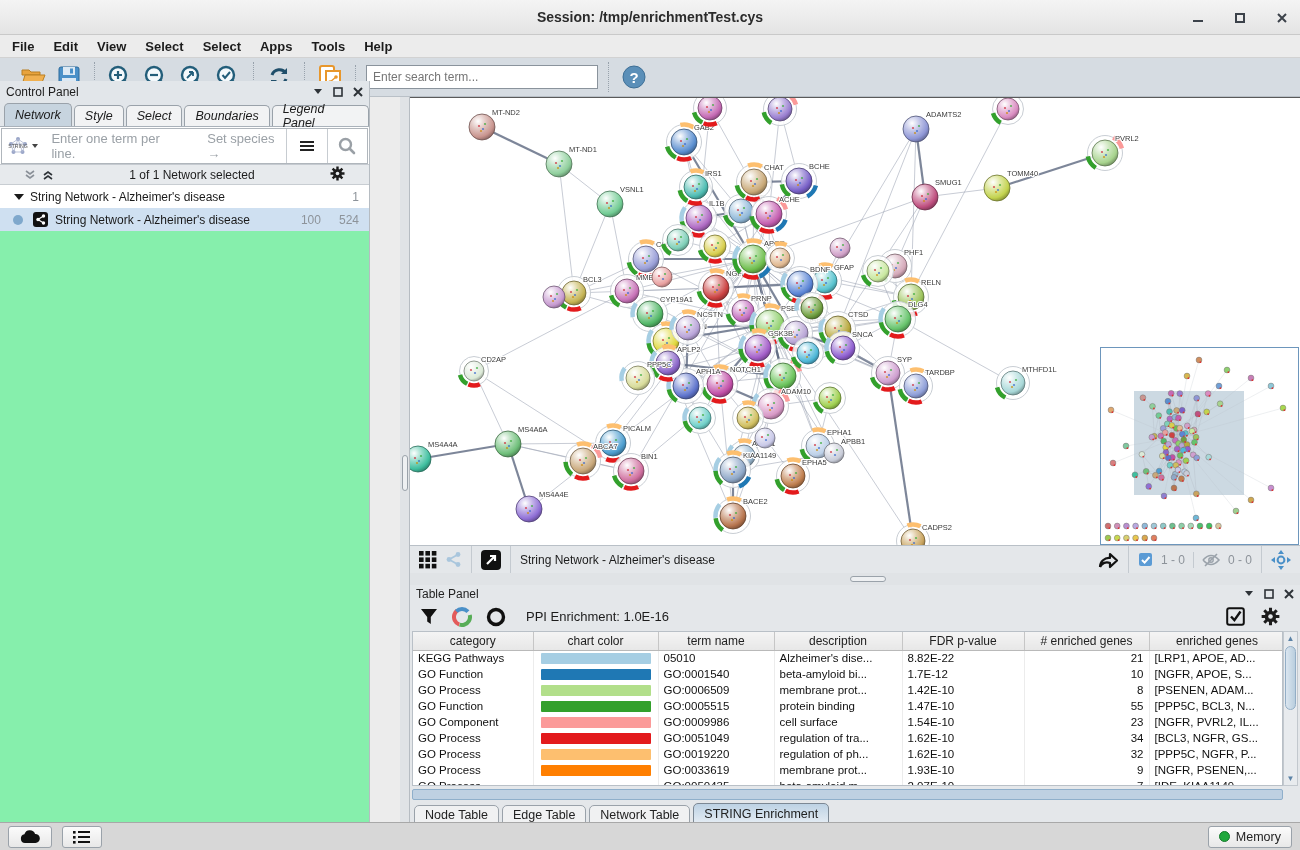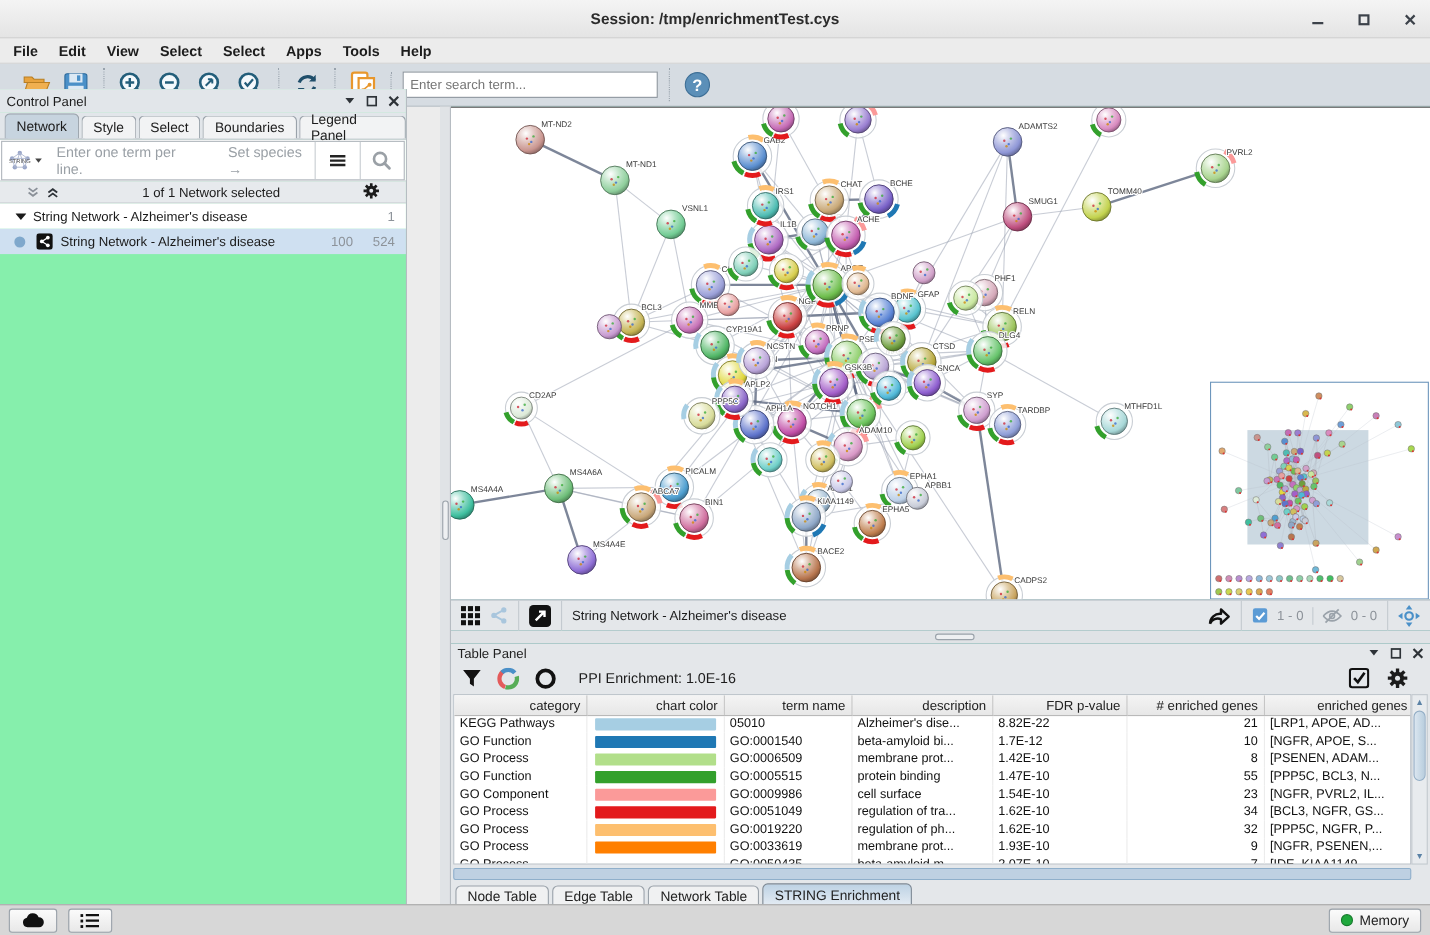--- a/index.html
+++ b/index.html
@@ -28,21 +28,21 @@
   .searchbox { width:232px; height:24px; border:1px solid #8a939c; background:#fff; font-size:12px;
     color:#555; padding:0 6px; font-family:"Liberation Sans",sans-serif; }
 
   
   .control-panel { position:absolute; top:81px; left:0; width:370px; bottom:28px; background:#86efac; border-right:1px solid #b6bcc2; }
   .cp-header { height:21px; display:flex; align-items:center; padding:0 6px; background:#e2e6ea; }
   .cp-header .cap { font-size:12px; color:#1c1c1c; }
   .panebtns { margin-left:auto; display:flex; align-items:center; gap:10px; color:#2e3338; }
   .cp-tabs { height:25px; display:flex; align-items:flex-end; padding-left:4px; gap:2px; background:#e2e6ea; border-bottom:1px solid #aab2ba; }
   .tab { height:21px; padding:4px 10px; display:flex; align-items:center; font-size:12.5px;
-    border:1px solid #9aa2aa; border-bottom:none; border-radius:5px 5px 0 0; background:#f2f3f4; color:#1c1c1c; }
+    border:1px solid #9aa2aa; border-bottom:none; border-radius:5px 5px 0 0; background:#f2f3f4; color:#1c1c1c;font-style:italic; }
   .tab.sel { background:#c7d4df; height:23px; }
   .string-row { height:38px; background:#fff; border-bottom:1px solid #c5cad0; display:flex; align-items:center; }
   .string-box { flex:1; height:36px; border:1px solid #b0b6bc; display:flex; align-items:center; margin:1px; background:#fff; }
   .string-logo { width:44px; display:flex; align-items:center; justify-content:center; gap:2px; border-right:0; }
   .ph-text { color:#9aa0a6; font-size:13px; margin-left:8px; }
   .species { color:#9aa0a6; font-size:13px; margin-left:28px; }
   .sb-sep { width:1px; align-self:stretch; background:#c7ccd1; margin:0 0; }
   .sb-btn { width:42px; height:100%; display:flex; align-items:center; justify-content:center; }
   .sel-bar { height:20px; background:#e7eaed; border-bottom:1px solid #c8cdd2; display:flex; align-items:center; padding:0 24px; }
   .sel-bar .txt { flex:1; text-align:center; font-size:12px; color:#1c1c1c; }
@@ -69,21 +69,21 @@
 
   
   .table-panel { position:absolute; top:488px; left:0; right:0; bottom:0; background:#e4e7ea; }
   .tp-header { height:17px; display:flex; align-items:center; padding:0 6px; }
   .tp-header .cap { font-size:12px; }
   .tp-toolbar { height:29px; display:flex; align-items:center; gap:14px; padding:0 10px; }
   .ppi { font-size:13px; color:#1c1c1c; margin-left:6px; }
   .tp-right { margin-left:auto; display:flex; gap:16px; align-items:center; padding-right:10px; }
   .enrich-table { position:absolute; top:46px; left:2px; right:17px; height:155px; overflow:hidden; background:#fff; border:1px solid #b9c0c7; }
   table.grid { border-collapse:collapse; table-layout:fixed; width:100%; font-size:11.5px; }
-  table.grid th { font-weight:normal; text-align:right; background:linear-gradient(#f4f4f4,#e7e7e7);
+  table.grid th { font-weight:normal; text-align:center; background:linear-gradient(#f4f4f4,#e7e7e7);
      border-right:1px solid #c6c6c6; border-bottom:1px solid #b9b9b9; height:18px; padding:0 5px; font-size:12px; }
   table.grid td { height:16px; padding:0 5px; border-right:1px solid #ececec; white-space:nowrap; overflow:hidden; color:#111; }
   td.num { text-align:right; }
   .swatch { height:11px; border-radius:1px; margin:0 2px; }
   .vscroll { position:absolute; top:46px; right:2px; width:15px; height:155px; background:#e8ebee; border:1px solid #c2c8ce; }
   .varrow { position:absolute; left:0; width:13px; height:13px; display:flex; align-items:center; justify-content:center; color:#5b82a6; font-size:8px; }
   .vthumb { position:absolute; left:1px; top:14px; width:11px; height:64px; background:linear-gradient(90deg,#dbe6f0,#b9cede); border:1px solid #93aec6; border-radius:6px; }
   .hscroll { position:absolute; top:204px; left:2px; right:17px; height:11px; background:#bed0e2; border:1px solid #8fafcb; border-radius:2px; }
   .tp-tabs { position:absolute; top:218px; left:4px; display:flex; gap:3px; align-items:flex-end; }
   .btab { height:20px; padding:0 10px; display:flex; align-items:center; font-size:12.5px; border:1px solid #9aa2aa;

